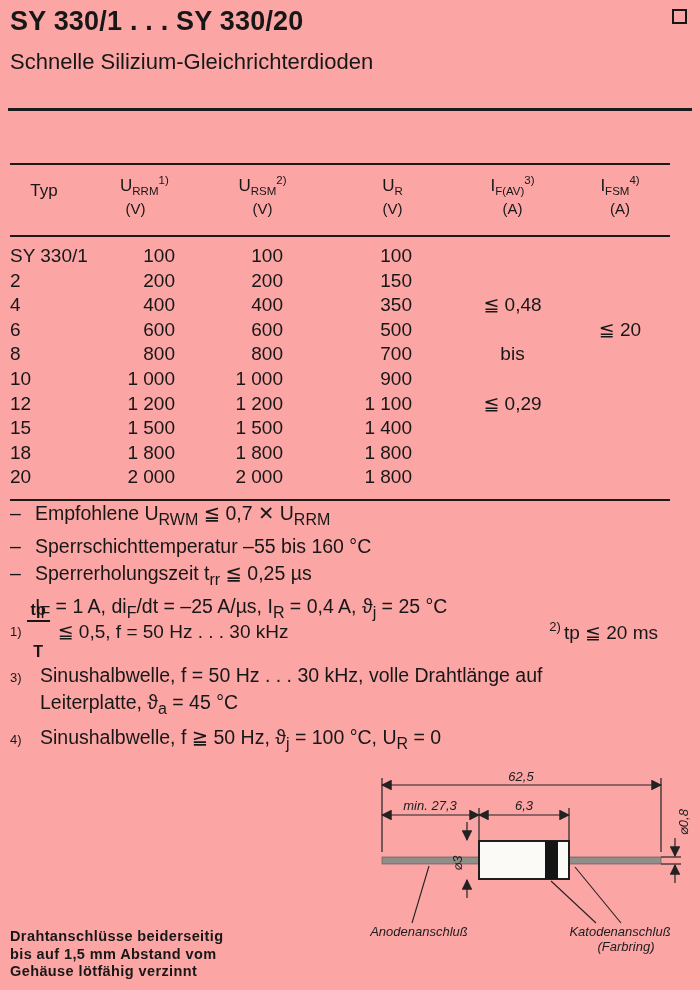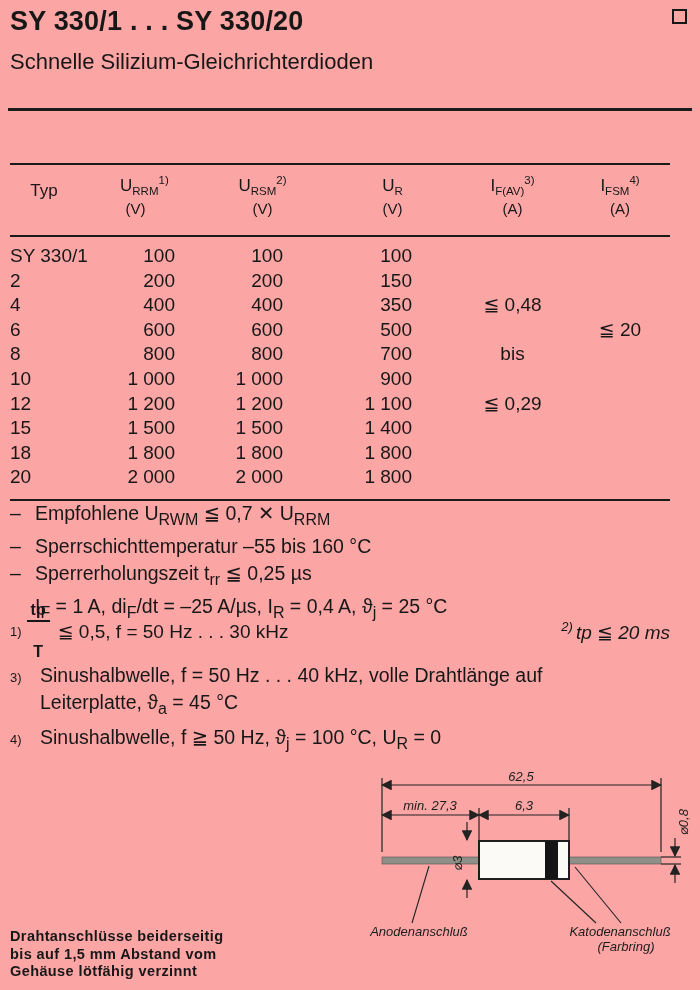--- a/index.html
+++ b/index.html
@@ -52,21 +52,21 @@
   .note-cond{ padding-left:25px; }
   sub{ font-size:16px; } sup{ font-size:12px; }
 
   .fn-row1{ position:absolute; top:610px; left:10px; width:674px; height:42px;
             display:flex; align-items:center; font-size:19px; }
   .fnsup{ font-size:13px; vertical-align:8px; margin-right:3px; }
   .frac{ display:inline-flex; flex-direction:column; align-items:center;
          font-size:16px; line-height:1.1; margin:0 8px 0 2px; font-weight:700;gap:20px;}
   .frac .ft{ border-bottom:2px solid #171717; padding:0 4px 1px; }
   .frac .fb{ padding-top:1px; }
-  .fn2{ margin-left:auto; margin-right:14px;font-style:italic; }
+  .fn2{ margin-left:auto; margin-right:26px; }
   .fnote{ position:absolute; left:10px; width:682px; font-size:19.5px; line-height:27px; display:flex; }
   .fnote .fnmark{ flex:0 0 30px; font-size:13px; padding-top:2px; }
   .fn3{ top:662px; } .fn4{ top:724px; }
 
   
   .footer-note{ position:absolute; left:10px; top:928px; font-size:14.5px; font-weight:700;
                 line-height:17.5px; letter-spacing:0.4px; }
   .drawing{ position:absolute; left:324px; top:770px; }
   .drawing svg text{ font-family:"Liberation Sans","DejaVu Sans",sans-serif;
                      font-style:italic; fill:#1c1c1c; font-size:13px; }
@@ -227,21 +227,21 @@
       <span class="ft">tp</span>
       <span class="fb">T</span>
     </span>
     <span>≦ 0,5, f = 50 Hz . . . 30 kHz</span>
     <span class="fn2"><span class="fnsup">2)</span><span>tp ≦ 20 ms</span></span>
   </div>
 
   <div class="fnote fn3">
     <span class="fnmark">3)</span>
     <span>
-      <span>Sinushalbwelle, f = 50 Hz . . . 40 kHz, volle Drahtlänge auf</span><br>
+      <span>Sinushalbwelle, f = 50 Hz . . . 30 kHz, volle Drahtlänge auf</span><br>
       <span>Leiterplatte, ϑ<sub>a</sub> = 45 °C</span>
     </span>
   </div>
 
   <div class="fnote fn4">
     <span class="fnmark">4)</span>
     <span>Sinushalbwelle, f ≧ 50 Hz, ϑ<sub>j</sub> = 100 °C, U<sub>R</sub> = 0</span>
   </div>
 
   <div class="drawing">

